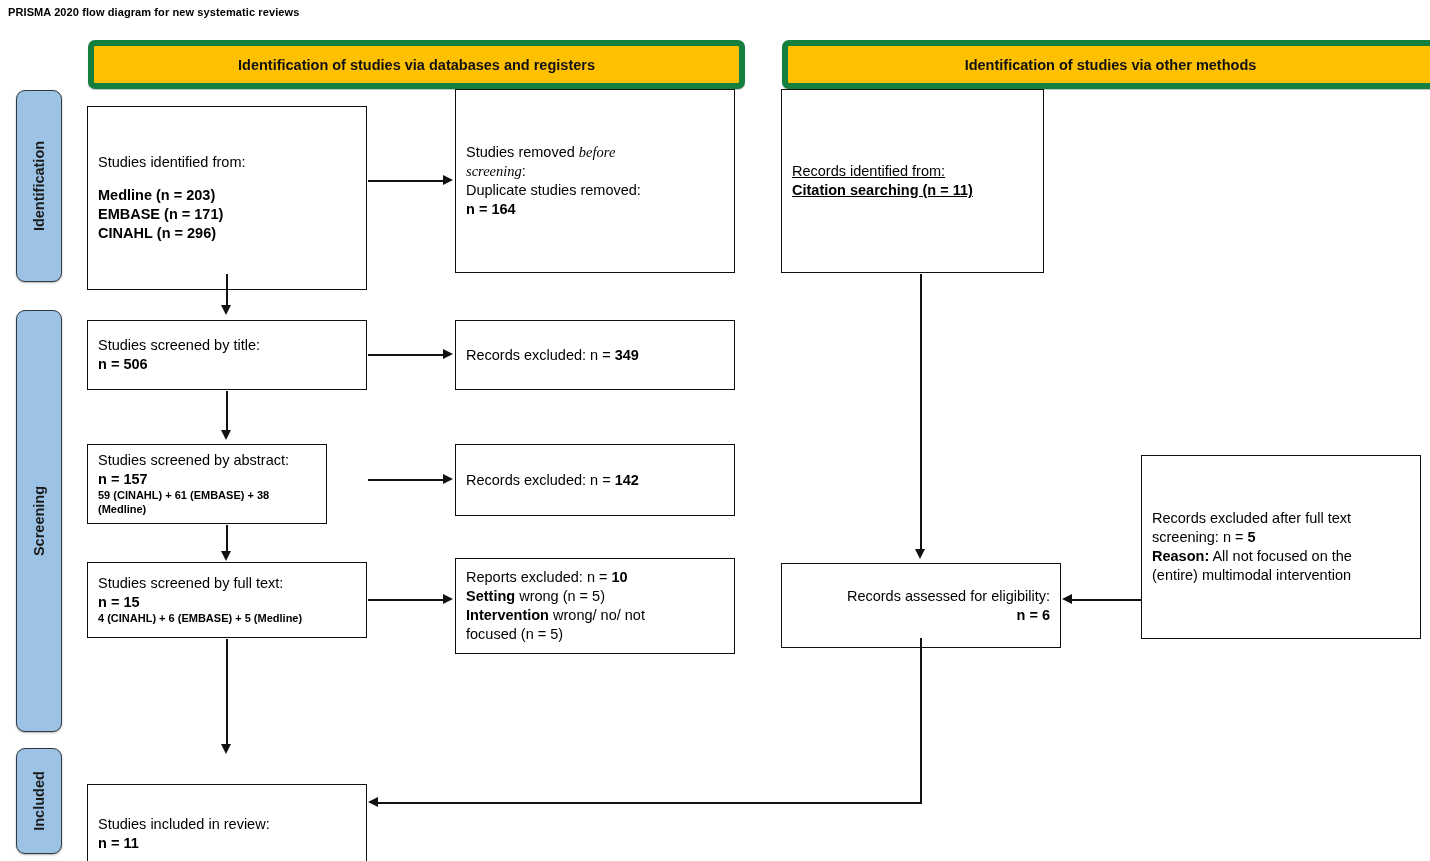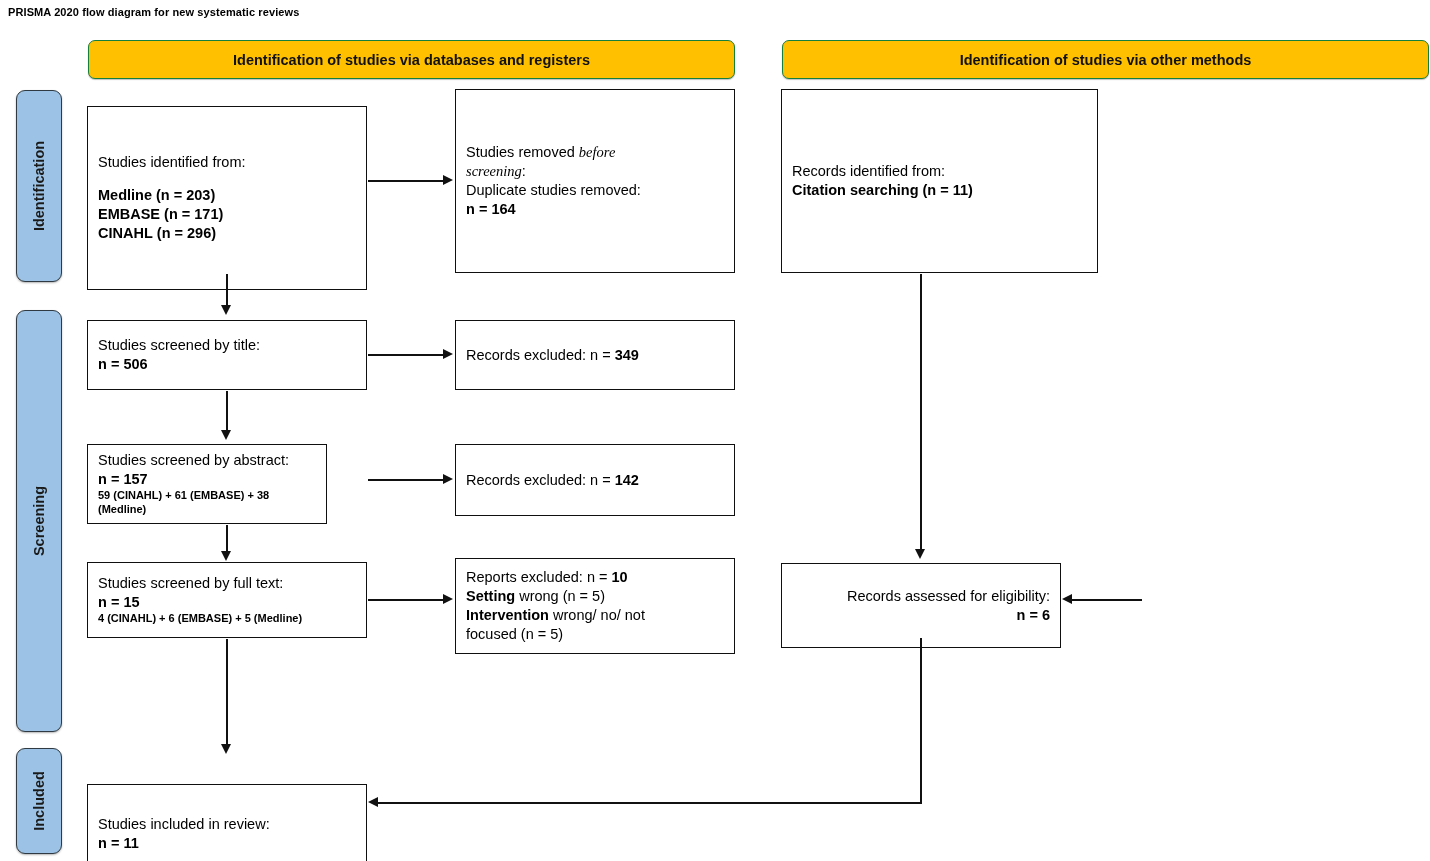--- a/index.html
+++ b/index.html
@@ -2,21 +2,21 @@
 <html><head>
 <meta charset="utf-8">
 <style>
   html,body{margin:0;padding:0;background:#ffffff;}
   body{width:1430px;height:861px;position:relative;overflow:hidden;
        font-family:"Liberation Sans","DejaVu Sans",sans-serif;color:#000;}
   .page{position:absolute;left:0;top:0;width:1430px;height:861px;}
 
   .title{position:absolute;left:8px;top:6px;font-size:11px;font-weight:bold;letter-spacing:.1px;}
 
-  .banner{position:absolute;background:#FFC000;border:1px solid #15803d;border-radius:7px;
+  .banner{position:absolute;background:#FFC000;border:6px solid #15803d;border-radius:7px;
           display:flex;align-items:center;justify-content:center;
           font-size:14.5px;font-weight:bold;color:#111;box-shadow:0 1px 1px rgba(0,0,0,.25);}
 
   .stage{position:absolute;background:#9CC3E5;border:1.5px solid #2F3A42;border-radius:9px;
          box-shadow:0 1px 2px rgba(0,0,0,.3);}
   .stage span{position:absolute;left:50%;top:50%;
               transform:translate(-50%,-50%) rotate(-90deg);
               white-space:nowrap;font-size:14.5px;font-weight:bold;color:#1a1a1a;}
 
   .box{position:absolute;background:#fff;border:1.6px solid #0f0f0f;
@@ -72,21 +72,21 @@
     </p>
   </div>
 
   <div class="box" style="left:455px;top:89px;width:280px;height:184px;">
     <p><span>Studies removed </span><span class="i">before</span></p>
     <p><span class="i">screening</span><span>:</span></p>
     <p>Duplicate studies removed:</p>
     <p class="b">n = 164</p>
   </div>
 
-  <div class="box" style="left:781px;top:89px;width:317px;height:184px;">
+  <div class="box" style="left:781px;top:89px;width:263px;height:184px;text-decoration:underline;">
     <p>Records identified from:</p>
     <p class="b">Citation searching (n = 11)</p>
   </div>
 
   <div class="ln h" style="left:368px;top:180px;width:76px;"></div>
   <div class="ar right" style="left:443px;top:175px;"></div>
 
   <div class="ln v" style="left:226px;top:274px;height:34px;"></div>
   <div class="ar down" style="left:221px;top:305px;"></div>
 
@@ -141,20 +141,26 @@
   <div class="ar right" style="left:443px;top:594px;"></div>
 
   <div class="ln v" style="left:226px;top:639px;height:108px;"></div>
   <div class="ar down" style="left:221px;top:744px;"></div>
 
   <div class="box" style="left:781px;top:563px;width:280px;height:85px;text-align:right;">
     <p>Records assessed for eligibility:</p>
     <p class="b">n = 6</p>
   </div>
 
+  <div class="box" style="left:1141px;top:455px;width:280px;height:184px;">
+    <p>Records excluded after full text</p>
+    <p><span>screening: n = </span><span class="b">5</span></p>
+    <p><span class="b">Reason:</span><span> All not focused on the</span></p>
+    <p>(entire) multimodal intervention</p>
+  </div>
 
   <div class="ln h" style="left:1072px;top:599px;width:70px;"></div>
   <div class="ar left" style="left:1062px;top:594px;"></div>
 
   <div class="box" style="left:87px;top:752px;width:280px;height:100px;margin-top:32px;">
     <p>Studies included in review:</p>
     <p class="b">n = 11</p>
   </div>
 
   <div class="ln v" style="left:920px;top:638px;height:166px;"></div>

